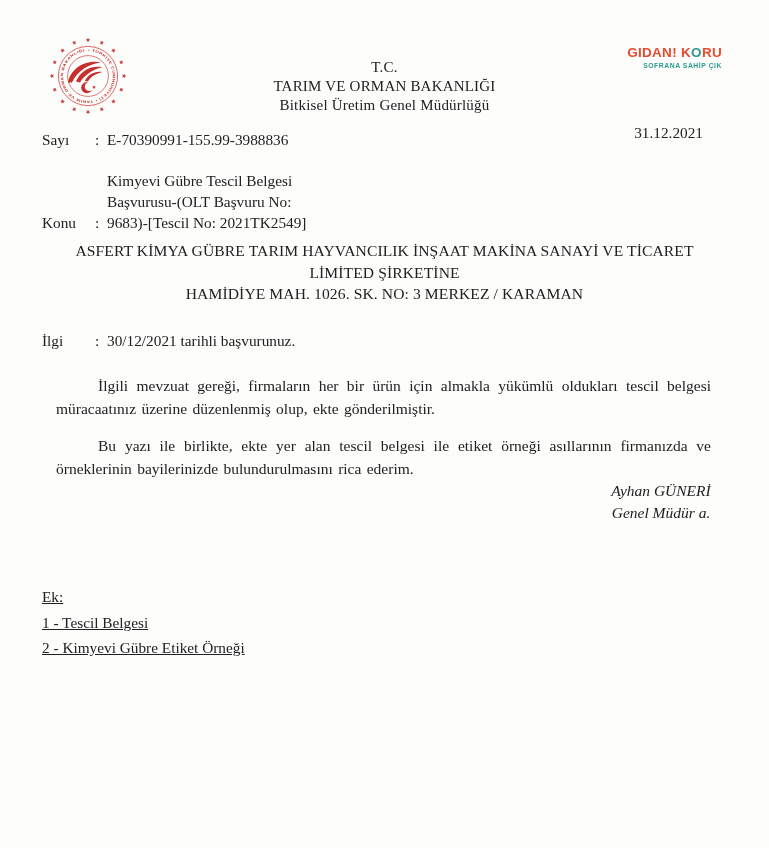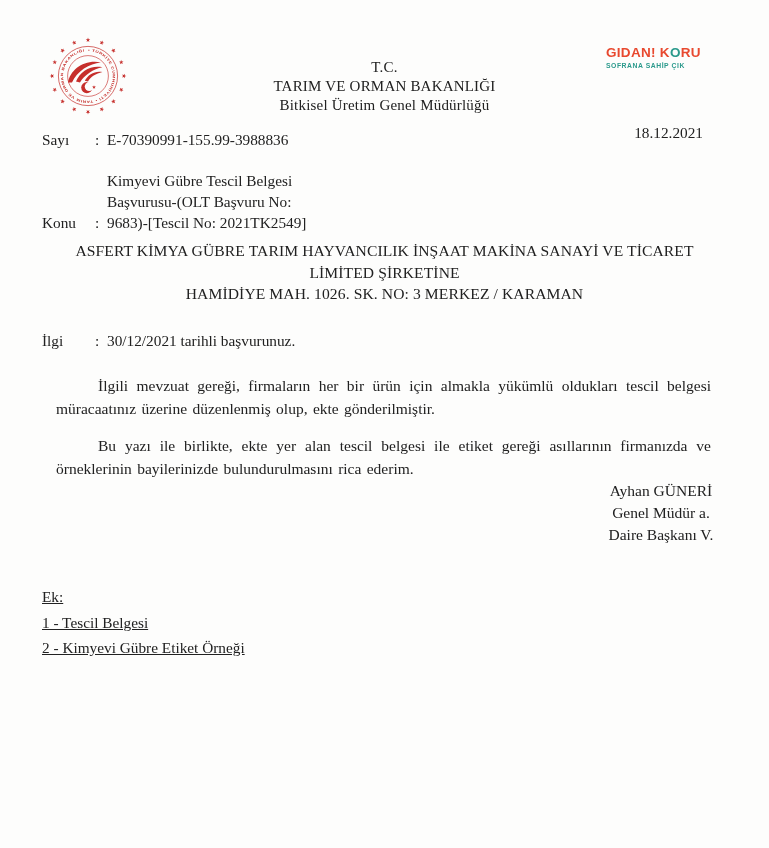--- a/index.html
+++ b/index.html
@@ -18,21 +18,21 @@
   .emblem { position:absolute; left:48px; top:36px; width:80px; height:80px; }
 
   
   .letterhead {
     position:absolute; top:58px; left:0; right:0;
     text-align:center; font-size:15px; line-height:19px;
     letter-spacing:0.2px;
   }
 
   
-  .campaign { position:absolute; left:606px; top:46px; width:116px; text-align:left;
+  .campaign { position:absolute; left:606px; top:46px; width:116px; text-align:right;
     font-family:"Liberation Sans","DejaVu Sans",sans-serif; }
   .campaign .main { font-size:13.5px; font-weight:800; letter-spacing:0.3px; color:#e8492f; line-height:14px; }
   .campaign .main .alt { color:#2b9a8c; }
   .campaign .sub { font-size:6.8px; font-weight:700; letter-spacing:0.55px; color:#2b9a8c; margin-top:2px; }
 
   
   .meta { position:absolute; top:129px; left:42px; right:44px; font-size:15.3px; line-height:21px; }
   .meta-row { display:flex; align-items:flex-end; }
   .meta-row + .meta-row { margin-top:20px; }
   .meta-label { width:53px; flex:0 0 53px; }
@@ -49,21 +49,21 @@
   
   .ilgi { position:absolute; top:332px; left:42px; right:44px; font-size:15.3px; display:flex; }
 
   
   .bodytext { position:absolute; top:360px; left:42px; right:44px;
     font-size:15.5px; line-height:23px; text-align:justify; }
   .bodytext p { text-indent:42px; margin:14px; word-spacing:1.5px; }
 
   
   .signature { position:absolute; top:480px; right:8px; width:200px;
-    text-align:center; font-size:15.5px; line-height:22px; }
+    text-align:center; font-size:15.5px; line-height:22px;font-style:italic; }
 
   
   .attachments { position:absolute; top:584px; left:42px; font-size:15.3px; line-height:25.5px;text-decoration:underline; }
 </style>
 </head>
 <body>
 
 <div class="page">
 
   <div class="emblem">
@@ -115,21 +115,21 @@
     <div>T.C.</div>
     <div>TARIM VE ORMAN BAKANLIĞI</div>
     <div>Bitkisel Üretim Genel Müdürlüğü</div>
   </div>
 
   <div class="campaign">
     <div class="main"><span>GIDAN</span><span>!</span><span> K</span><span class="alt">O</span><span>RU</span></div>
     <div class="sub">SOFRANA SAHİP ÇIK</div>
   </div>
 
-  <div class="date">18.12.2021</div>
+  <div class="date">31.12.2021</div>
 
   <div class="meta">
     <div class="meta-row">
       <span class="meta-label">Sayı</span>
       <span class="meta-colon">:</span>
       <span class="meta-value">E-70390991-155.99-3988836</span>
     </div>
     <div class="meta-row">
       <span class="meta-label">Konu</span>
       <span class="meta-colon">:</span>
@@ -148,27 +148,26 @@
   </div>
 
   <div class="ilgi">
     <span class="meta-label">İlgi</span>
     <span class="meta-colon">:</span>
     <span>30/12/2021 tarihli başvurunuz.</span>
   </div>
 
   <div class="bodytext">
     <p>İlgili mevzuat gereği, firmaların her bir ürün için almakla yükümlü oldukları tescil belgesi müracaatınız üzerine düzenlenmiş olup, ekte gönderilmiştir.</p>
-    <p>Bu yazı ile birlikte, ekte yer alan tescil belgesi ile etiket gereği asıllarının firmanızda ve örneklerinin bayilerinizde bulundurulmasını rica ederim.</p>
+    <p>Bu yazı ile birlikte, ekte yer alan tescil belgesi ile etiket örneği asıllarının firmanızda ve örneklerinin bayilerinizde bulundurulmasını rica ederim.</p>
   </div>
 
   <div class="signature">
     <div>Ayhan GÜNERİ</div>
     <div>Genel Müdür a.</div>
-    <div>Daire Başkanı V.</div>
   </div>
 
   <div class="attachments">
     <div>Ek:</div>
     <div>1 - Tescil Belgesi</div>
     <div>2 - Kimyevi Gübre Etiket Örneği</div>
   </div>
 
 </div>
 

